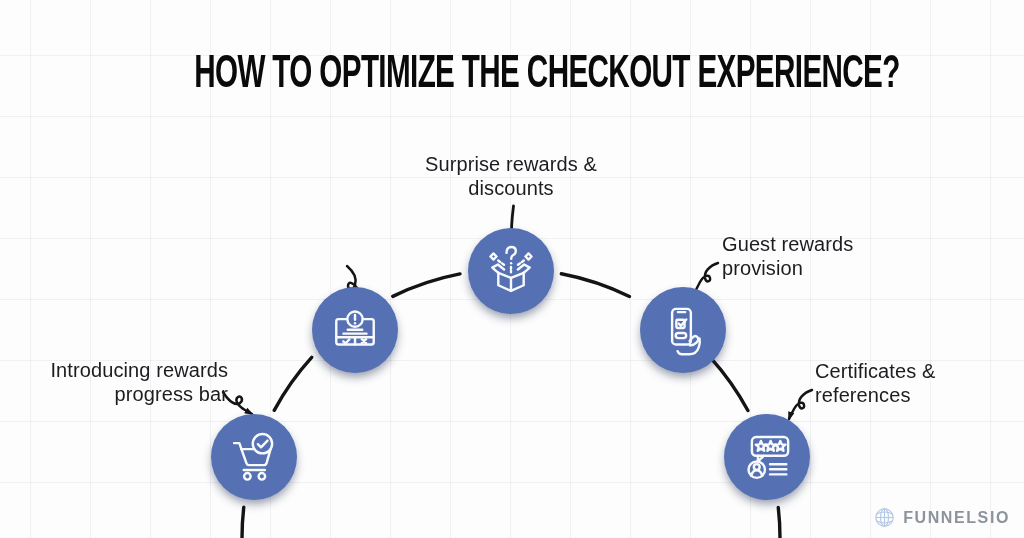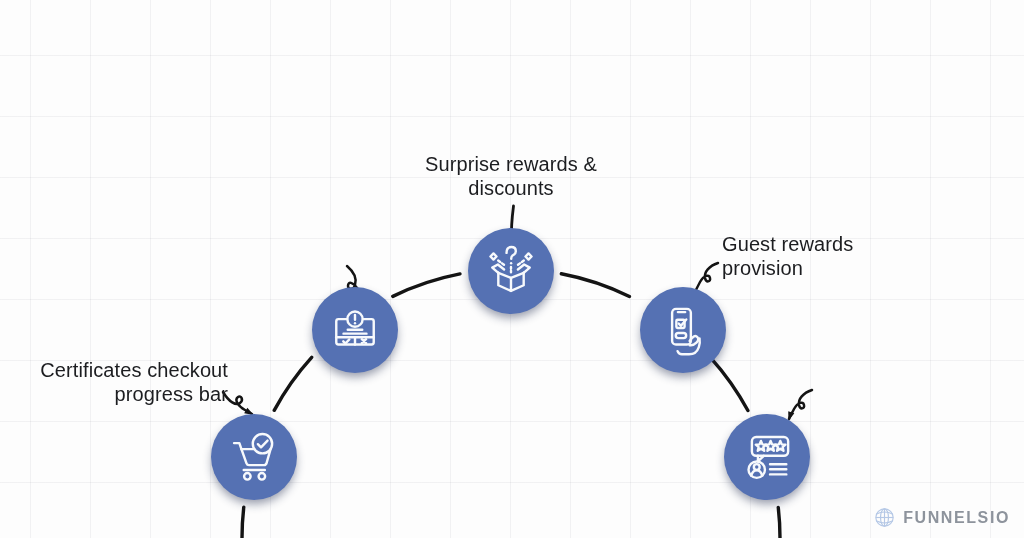--- a/index.html
+++ b/index.html
@@ -76,22 +76,23 @@
 
     <path d="M242,538 A269,269 0 1 1 780,538" stroke="var(--line)" stroke-width="3.4" fill="none" stroke-linecap="round" stroke-dasharray="31 102 65 102 71 102 72 102 65 102 40"></path>
 
     <path marker-end="url(#ah)" d="M223,392 C229,402 236,406 240,403 C244,400 241,395 238,397 C234,400 238,406 245,410 L252,414" stroke="var(--line)" stroke-width="2.5" fill="none" stroke-linecap="round"></path>
     <path marker-end="url(#ah)" d="M347,266 C354,272 357,279 355,285 C354,290 348,290 348,286 C348,281 353,282 357,288 C360,293 363,297 365,301" stroke="var(--line)" stroke-width="2.5" fill="none" stroke-linecap="round"></path>
     <path marker-end="url(#ah)" d="M513.5,206 C512,218 511,228 511.5,239" stroke="var(--line)" stroke-width="2.8" fill="none" stroke-linecap="round"></path>
     <path marker-end="url(#ah)" d="M718,263 C709,266 704,272 705,278 C706,283 711,282 710,278 C709,274 704,275 700,282 C697,287 695,292 693.5,297" stroke="var(--line)" stroke-width="2.5" fill="none" stroke-linecap="round"></path>
     <path marker-end="url(#ah)" d="M812,390 C803,393 798,399 799,405 C800,410 805,409 804,405 C803,401 798,402 794,409 C792,413 790,416 789,419" stroke="var(--line)" stroke-width="2.5" fill="none" stroke-linecap="round"></path>
   </svg>
 
+  <h1 class="title"><span>HOW TO OPTIMIZE THE CHECKOUT EXPERIENCE?</span></h1>
 
-  <div class="label l1">Certificates checkout
+  <div class="label l1">Introducing rewards
 progress bar</div>
   <div class="badge c1">
     <svg viewBox="0 0 48 48">
       <path class="ic" d="M7.5,12.5 h4.4 l1.7,5"></path>
       <path class="ic" d="M13.6,17.5 h24.1 l-3.3,11.6 c-0.3,1 -1.1,1.6 -2.1,1.6 h-12.4 c-0.9,0 -1.8,-0.6 -2.1,-1.5 Z"></path>
       <path class="ic" d="M15.5,34.8 h17.5"></path>
       <circle class="ic" cx="18.5" cy="40" r="2.7"></circle>
       <circle class="ic" cx="30.5" cy="40" r="2.7"></circle>
       <circle class="icmask" cx="31" cy="13" r="8"></circle>
       <path class="ic" d="M27.2,13.4 l2.6,2.6 l5.4,-5.6"></path>
@@ -138,20 +139,22 @@
       <rect class="ic" x="15" y="6.5" width="15.5" height="29.5" rx="3.2"></rect>
       <path class="ic" stroke-width="1.7" d="M19.8,9.2 h6"></path>
       <rect class="ic" stroke-width="1.7" x="18.5" y="15.5" width="6.8" height="6.8" rx="1"></rect>
       <path class="ic" stroke-width="1.9" d="M20.5,18.7 l1.8,1.8 l4.4,-5.2"></path>
       <rect class="ic" stroke-width="1.7" x="18" y="26.5" width="8.6" height="4.2" rx="2.1"></rect>
       <path class="ic" d="M29.5,33 q4,-6 6.5,-3 q1.6,2 -0.9,4.5 q-2.6,2.6 -5.6,2.1"></path>
       <path class="ic" d="M19.5,41.5 q1,2.6 3.6,2.6 h5.9 q6.1,0 8.1,-6 q1.2,-3.6 0.6,-7.1"></path>
     </svg>
   </div>
 
+  <div class="label l5">Certificates &amp;
+references</div>
   <div class="badge c5">
     <svg viewBox="0 0 48 48">
       <defs>
         <polygon id="star" points="0,-4.5 1.18,-1.62 4.28,-1.39 1.9,0.62 2.65,3.64 0,2 -2.65,3.64 -1.9,0.62 -4.28,-1.39 -1.18,-1.62"></polygon>
       </defs>
       <rect class="ic" x="11.5" y="7.5" width="30" height="15.5" rx="3.5"></rect>
       <path class="ic" d="M16.5,23 v4.6 l4.8,-4.6"></path>
       <use href="#star" class="ic" stroke-width="1.6" x="19" y="15.2"></use>
       <use href="#star" class="ic" stroke-width="1.6" x="27" y="15.2"></use>
       <use href="#star" class="ic" stroke-width="1.6" x="35" y="15.2"></use>

